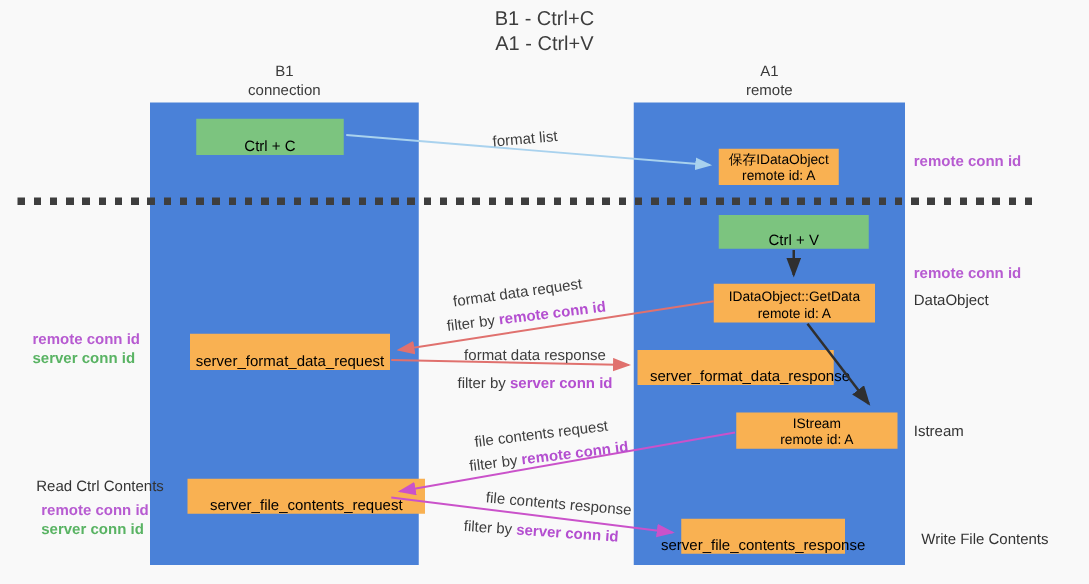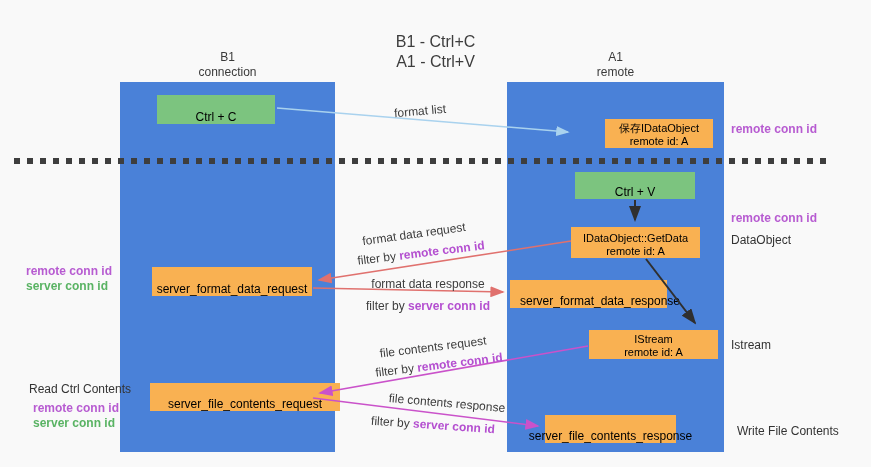--- a/index.html
+++ b/index.html
@@ -5,21 +5,21 @@
   html,body{margin:0;padding:0;}
   body{
     width:871px;height:467px;position:relative;overflow:hidden;
     background:#f9f9f9;
     font-family:"Liberation Sans", sans-serif;
     color:#3d3d3d;
   }
   .abs{position:absolute;}
   .title{
     left:0;top:6;width:871px;text-align:center;
-    font-size:16px;line-height:20px;color:#3d3d3d;margin-top:26px;
+    font-size:16px;line-height:20px;color:#3d3d3d;
   }
   .lane{
     background:#4a81d8;
   }
   .lane-header{
     font-size:12px;line-height:15px;text-align:center;color:#3a3a3a;
   }
   .node{
     display:flex;flex-direction:column;align-items:center;justify-content:flex-end;
     color:#000000;text-align:center;box-sizing:border-box;
@@ -61,21 +61,21 @@
 
 <div class="abs lane" style="left:120px;top:82px;width:215px;height:370px;"></div>
 <div class="abs lane" style="left:507px;top:82px;width:217px;height:370px;"></div>
 
 <div class="abs dashed-line" style="left:14px;top:158px;"></div>
 
 <div class="abs node green single" style="left:157px;top:95px;width:118px;height:29px;">
   <span>Ctrl + C</span>
 </div>
 
-<div class="abs node orange" style="left:605px;top:119px;width:108px;height:29px;">
+<div class="abs node orange" style="left:575px;top:119px;width:96px;height:29px;">
   <span class="l2">保存IDataObject</span>
   <span class="l2">remote id: A</span>
 </div>
 
 <div class="abs node green single" style="left:575px;top:172px;width:120px;height:27px;">
   <span>Ctrl + V</span>
 </div>
 
 <div class="abs node orange" style="left:571px;top:227px;width:129px;height:31px;">
   <span class="l2">IDataObject::GetData</span>

